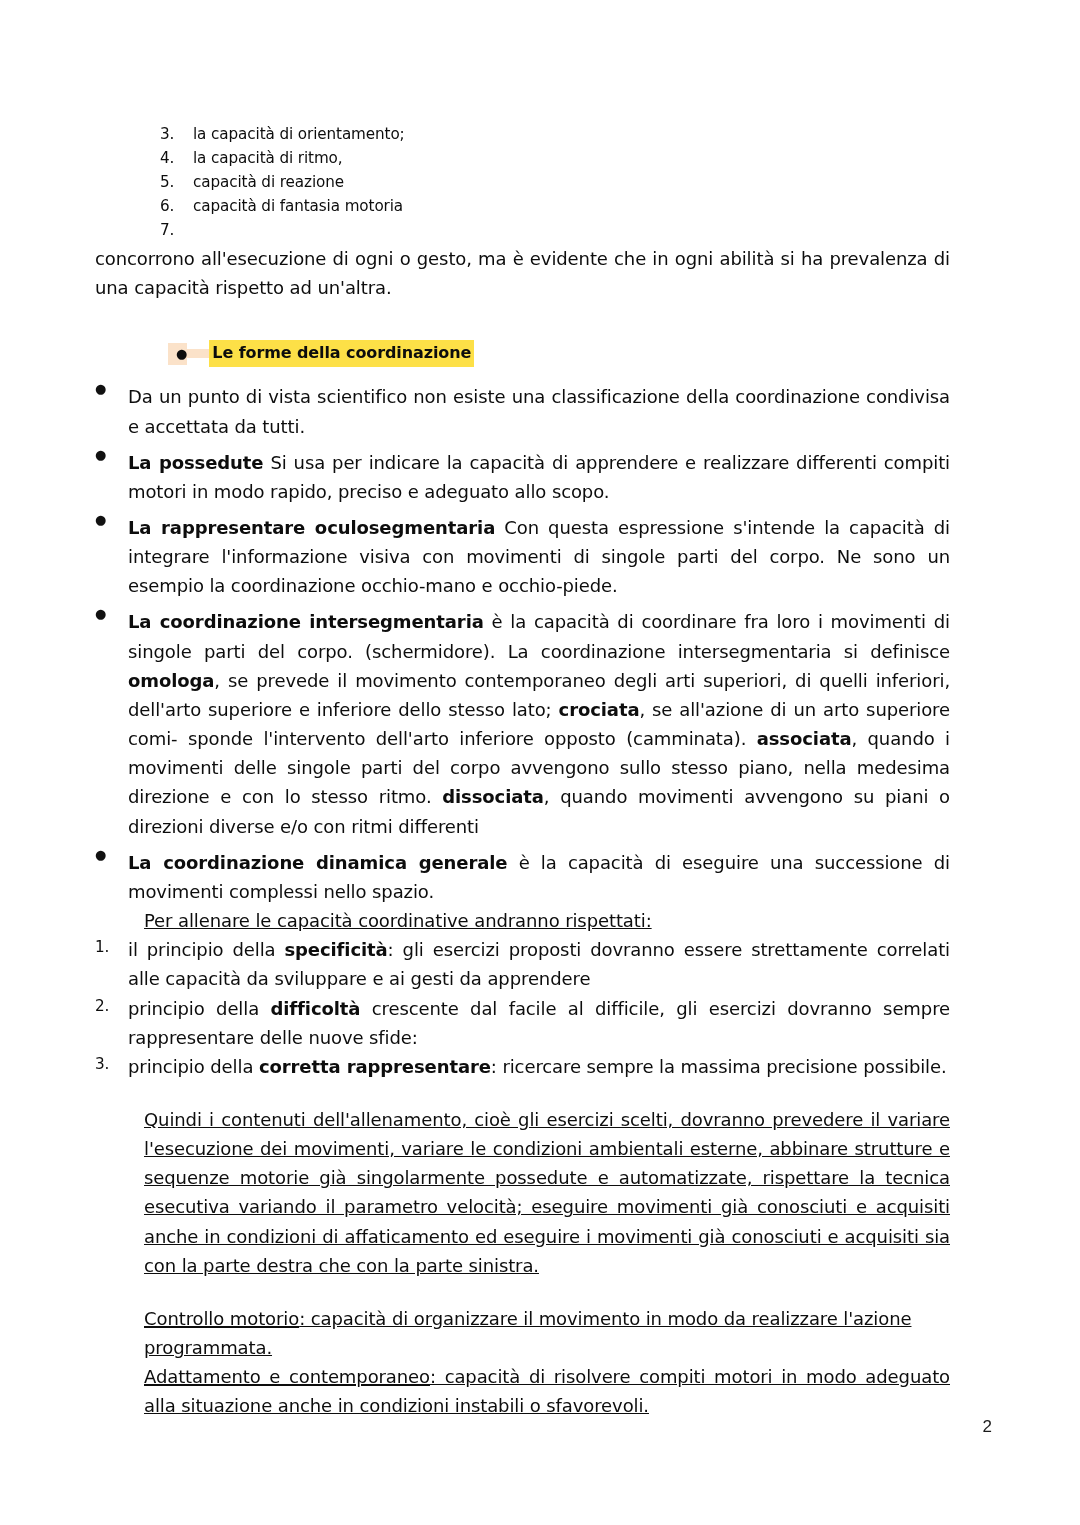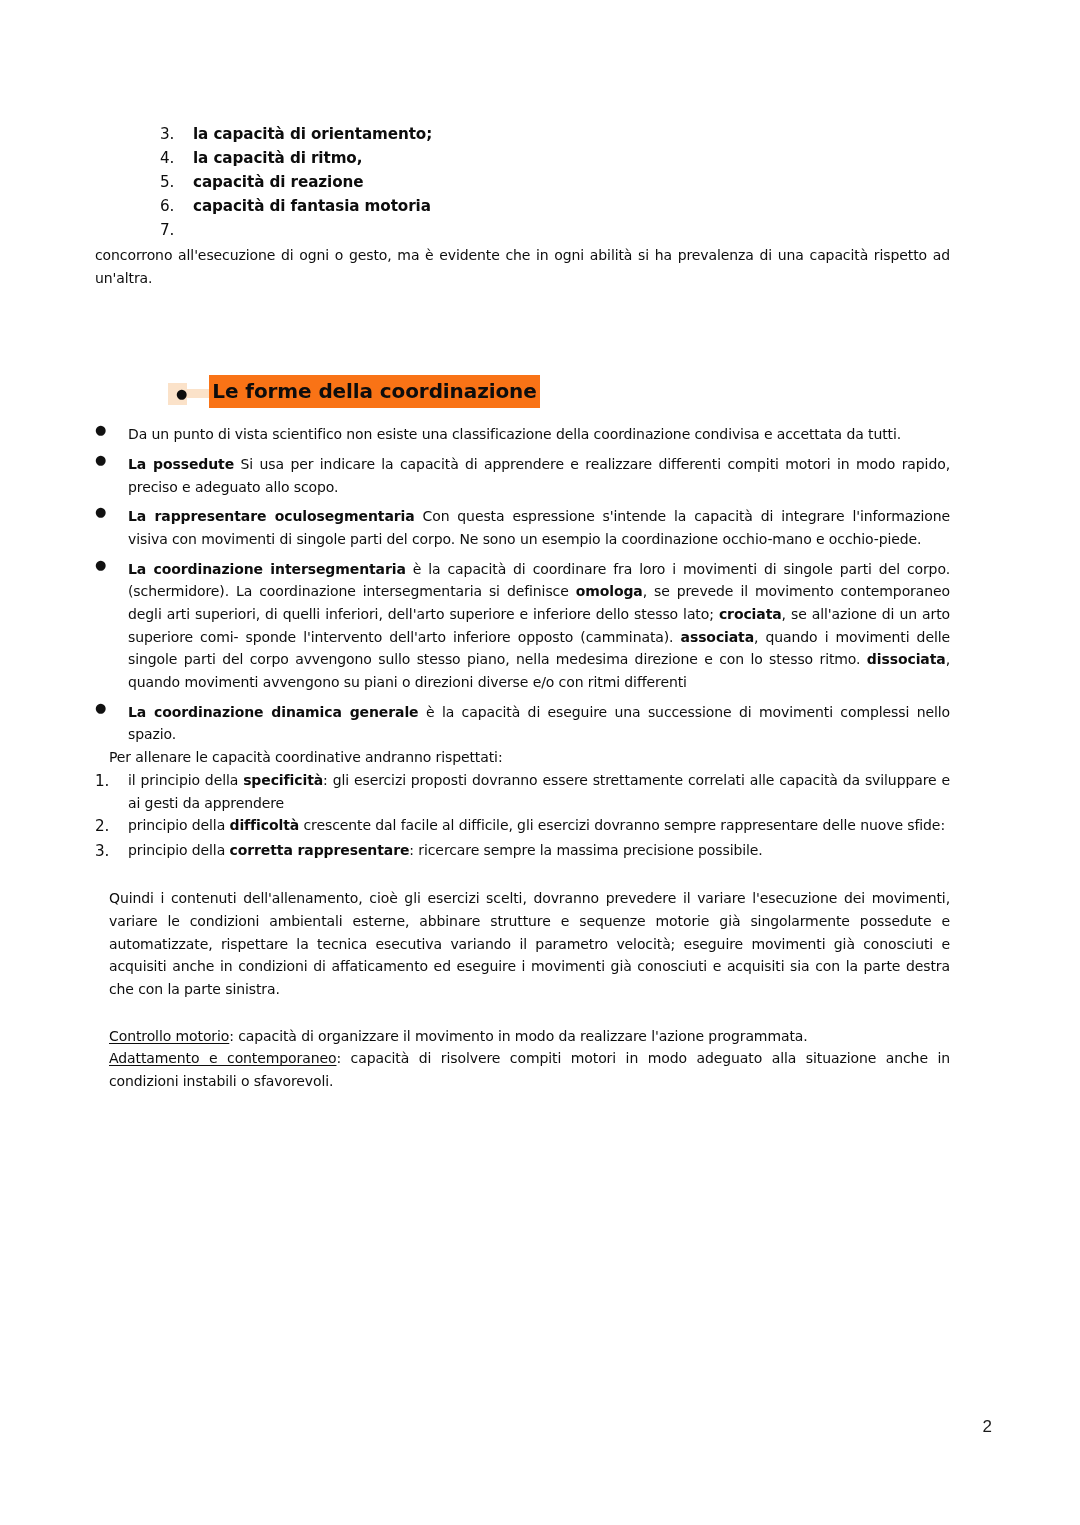--- a/index.html
+++ b/index.html
@@ -25,21 +25,21 @@
   
   .content {
     position: absolute;
     left: 95px;
     top: 122px;
     width: 855px;
   }
 
   
   .txt {
-    font-size: 14px;
+    font-size: 18px;
     line-height: 1.62;
     letter-spacing: -0.1px;
     text-align: justify;
     text-justify: inter-word;
     margin: 0;
   }
   .txt.left { text-align: left; }
 
   b, .b { font-weight: 700; }
   u, .u { text-decoration: underline; text-underline-offset: 2px; }
@@ -52,34 +52,33 @@
     font-size: 15.2px;
     line-height: 1.58;
     letter-spacing: -0.1px;
   }
   .toplist .num {
     width: 33px;
     flex: 0 0 33px;
     margin-left: 65px;
     text-align: left;
   }
-  .toplist .lbl { flex: 1 1 auto; font-weight: bold; }
+  .toplist .lbl { flex: 1 1 auto; }
 
   .after-list { margin-top: 2px; }
 
   
   .hl {
-    background: #f97316;
+    background: #fde047;
     font-weight: 700;
-    font-size: 20px;
+    font-size: 16px;
     line-height: 1.5;
     letter-spacing: -0.1px;
     padding: 1px 3px 2px 3px;
     box-decoration-break: clone;
-    margin-top: 48px;
     -webkit-box-decoration-break: clone;
   }
 
   .heading-bullet-row {
     display: flex;
     align-items: baseline;
     margin-top: 38px;
     margin-bottom: 8px;
     padding-left: 73px;
   }
@@ -129,21 +128,21 @@
   }
   .nlist .num {
     flex: 0 0 33px;
     width: 33px;
     font-size: 15.2px;
     line-height: 1.62;
     letter-spacing: -0.1px;
   }
   .nlist .body { flex: 1 1 auto; }
 
-  .indent { margin-left: 14px; }
+  .indent { margin-left: 49px; text-decoration: underline; }
   .gap-md { height: 24px; }
 
   
   .pageno {
     position: absolute;
     right: 88px;
     bottom: 88px;
     font-size: 17px;
     font-family: "Liberation Sans", sans-serif;
     color: #1a1a1a;

